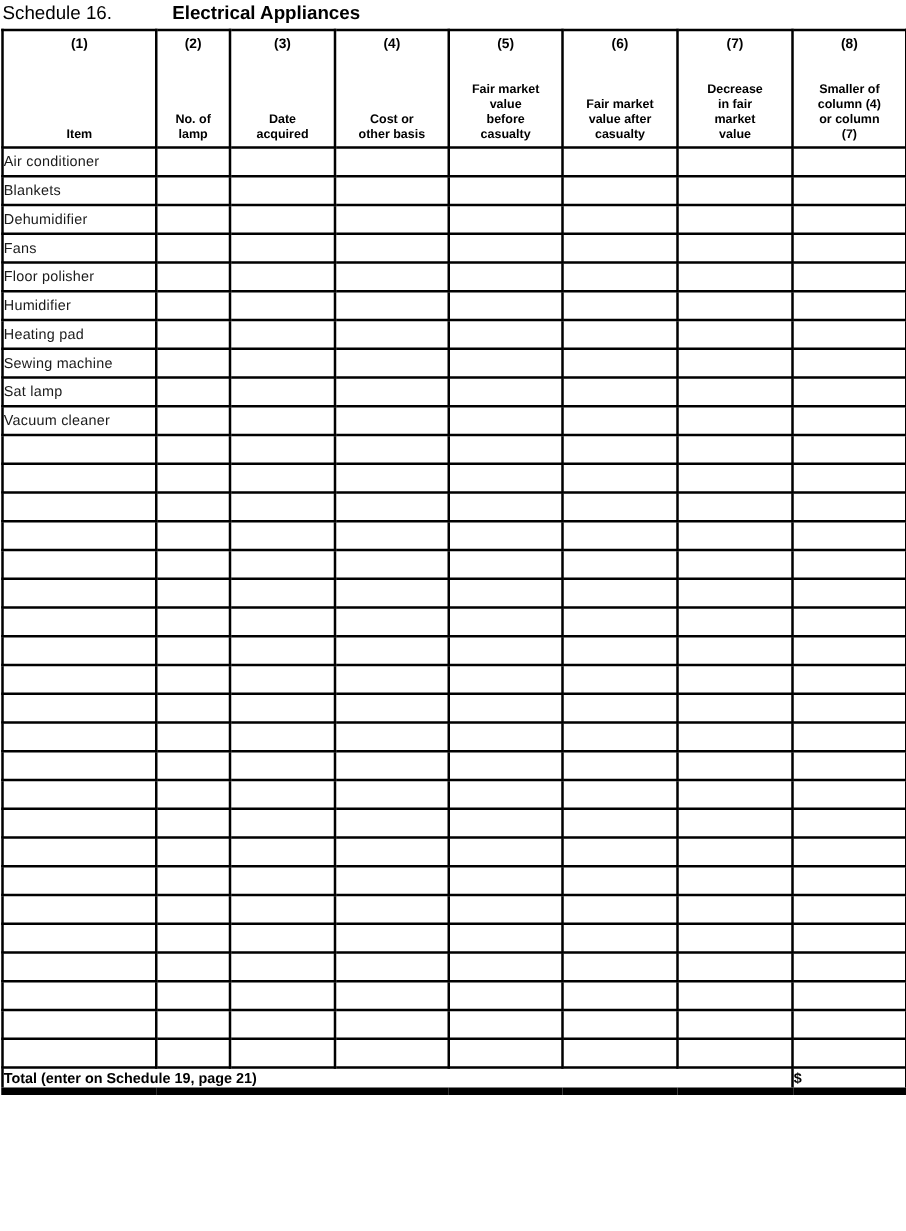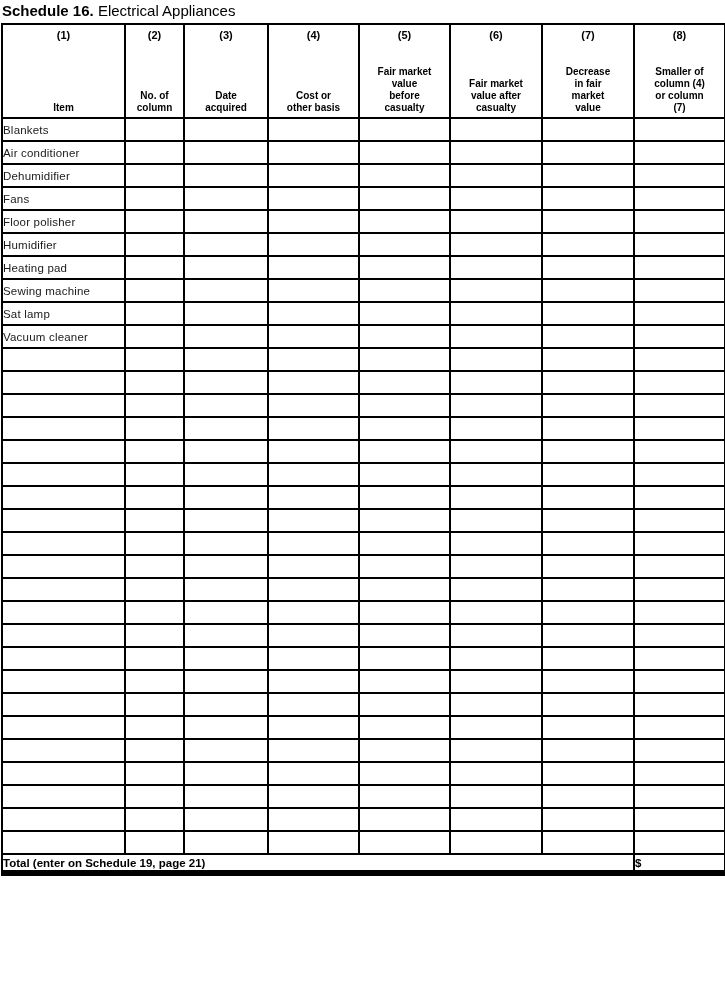--- a/index.html
+++ b/index.html
@@ -16,22 +16,22 @@
     background: #ffffff;
     position: relative;
     padding: 2px 0 0 1px;
   }
   .title {
     font-size: 15px;
     line-height: 18px;
     padding: 0 0 3px 1px;
     white-space: nowrap;
   }
-  .title .schedule-num { font-weight: bold; }
-  .title .schedule-name { font-weight: normal; }
+  .title .schedule-num { font-weight: normal; }
+  .title .schedule-name { font-weight: bold; margin-left: 44px; }
 
   table.schedule {
     border-collapse: collapse;
     table-layout: fixed;
     width: 722px;
   }
   table.schedule th,
   table.schedule td {
     border: 2px solid #000000;
     padding: 0;
@@ -117,21 +117,21 @@
               <div class="hlabel">
                 <div>Item</div>
               </div>
             </div>
           </th>
           <th>
             <div class="hcell">
               <div class="hnum">(2)</div>
               <div class="hlabel">
                 <div>No. of</div>
-                <div>column</div>
+                <div>lamp</div>
               </div>
             </div>
           </th>
           <th>
             <div class="hcell">
               <div class="hnum">(3)</div>
               <div class="hlabel">
                 <div>Date</div>
                 <div>acquired</div>
               </div>
@@ -186,31 +186,31 @@
                 <div>column (4)</div>
                 <div>or column</div>
                 <div>(7)</div>
               </div>
             </div>
           </th>
         </tr>
       </thead>
     <tbody>
         <tr>
+          <td class="item-cell">Air conditioner</td>
+          <td></td>
+          <td></td>
+          <td></td>
+          <td></td>
+          <td></td>
+          <td></td>
+          <td></td>
+        </tr>
+        <tr>
           <td class="item-cell">Blankets</td>
-          <td></td>
-          <td></td>
-          <td></td>
-          <td></td>
-          <td></td>
-          <td></td>
-          <td></td>
-        </tr>
-        <tr>
-          <td class="item-cell">Air conditioner</td>
           <td></td>
           <td></td>
           <td></td>
           <td></td>
           <td></td>
           <td></td>
           <td></td>
         </tr>
         <tr>
           <td class="item-cell">Dehumidifier</td>

